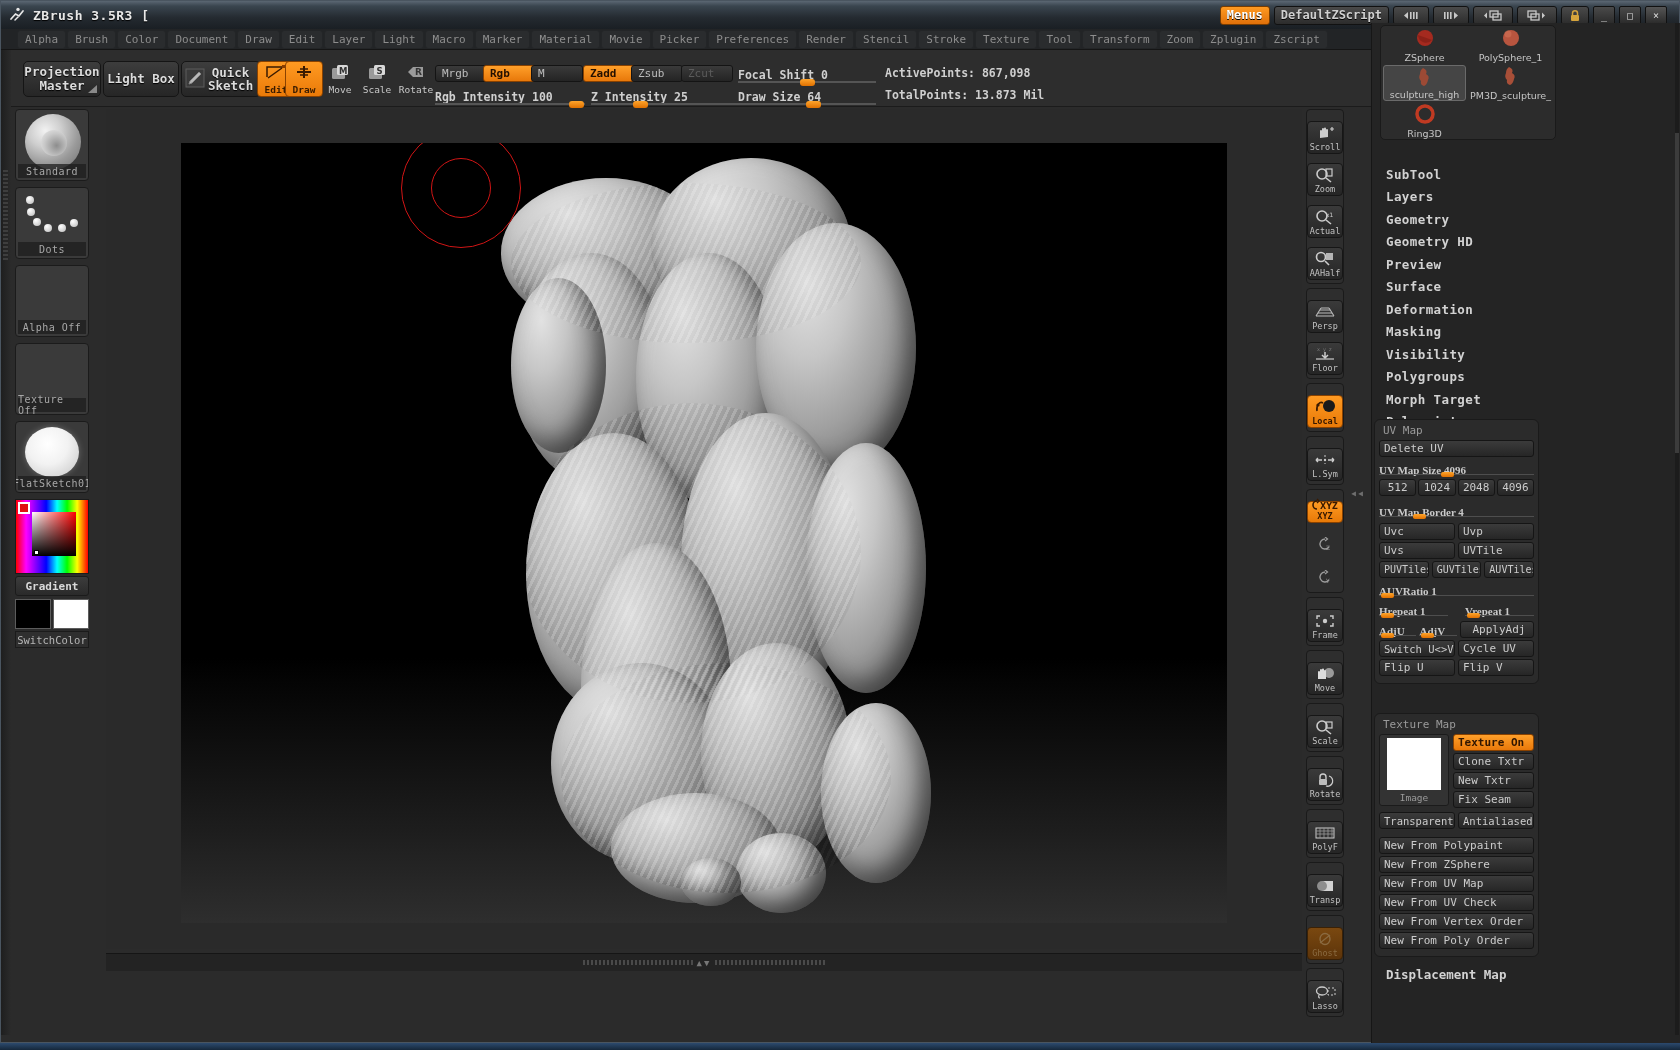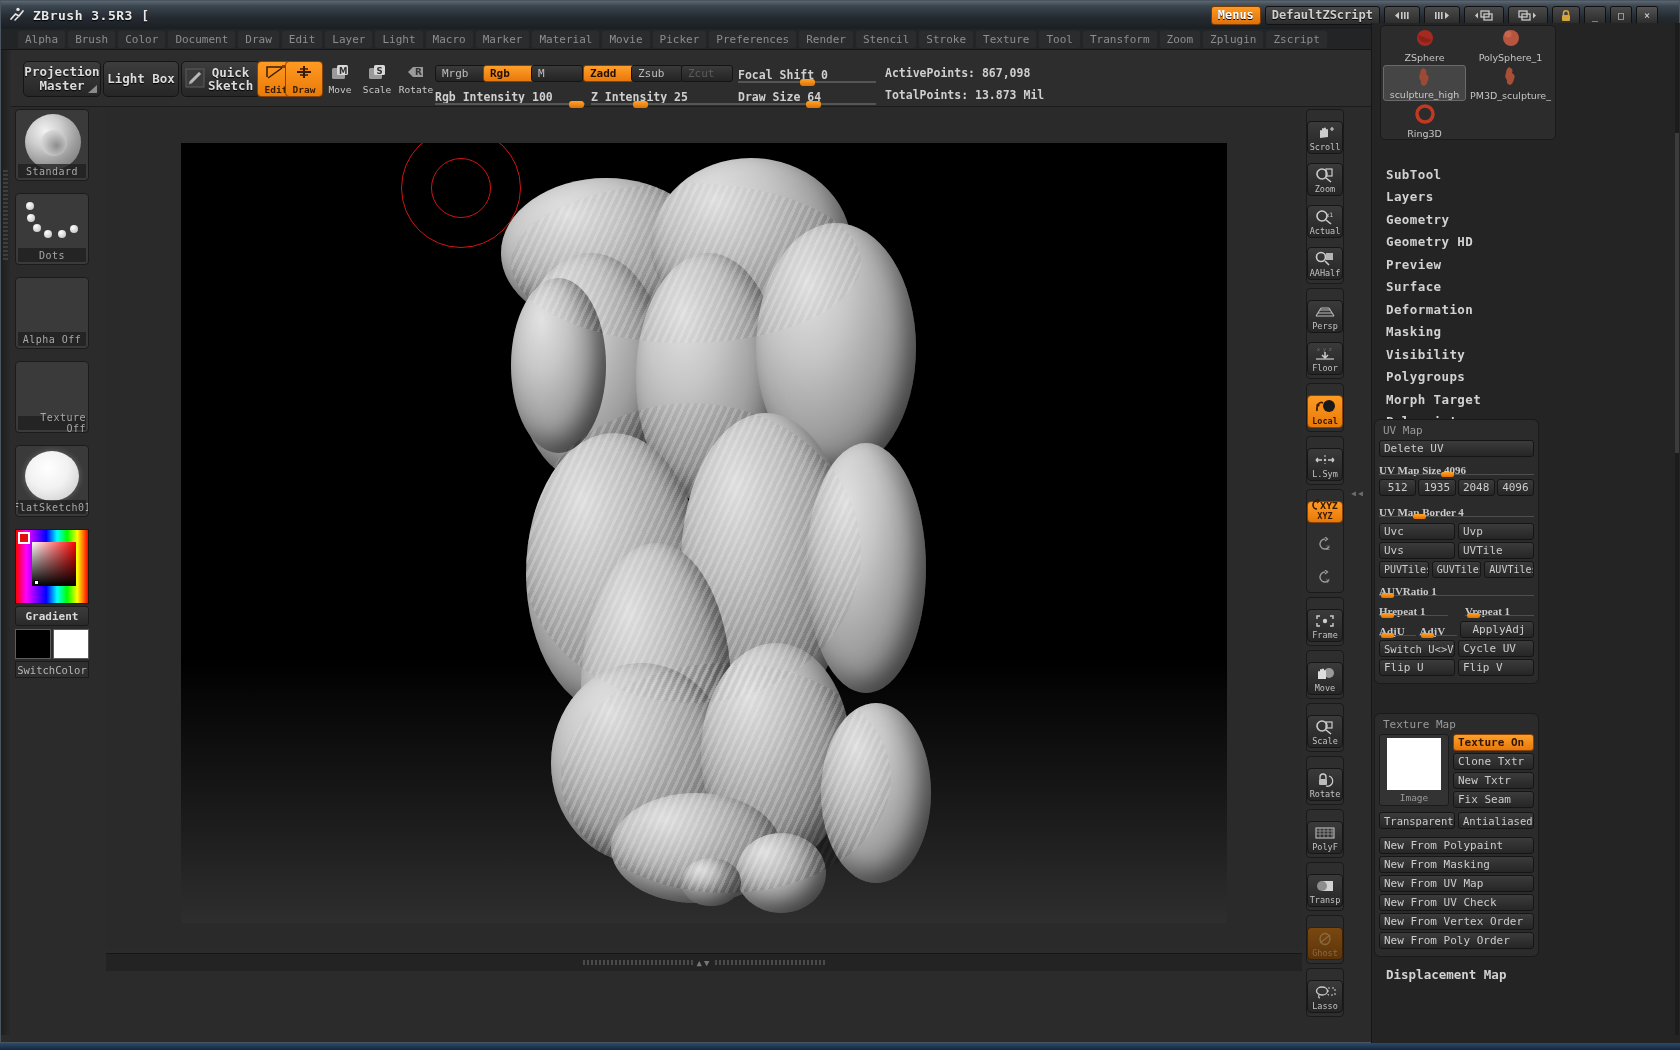--- a/index.html
+++ b/index.html
@@ -30,21 +30,21 @@
     background: linear-gradient(180deg,#5b6773 0%, #3a454f 18%, #242a30 60%, #1a1f24 100%);
     display: flex; align-items: center;
   }
   .title-left { display: flex; align-items: center; gap: 7px; padding-left: 7px; }
   .zb-logo { width: 18px; height: 18px; position: relative; }
   .title-text {
     color: #e8e8e8; font-size: 13px; font-weight: bold;
     letter-spacing: .5px; font-family: "DejaVu Sans Mono", monospace;
     text-shadow: 0 1px 1px #000;
   }
-  .title-right { margin-left: auto; display: flex; align-items: center; gap: 4px; padding-right: 21px; }
+  .title-right { margin-left: auto; display: flex; align-items: center; gap: 4px; padding-right: 12px; }
 
   .tb-btn {
     height: 19px; min-width: 22px;
     background: linear-gradient(180deg,#4a4a4a,#2c2c2c);
     border: 1px solid #111; border-radius: 3px;
     color: #cfcfcf; font-size: 12px; font-weight: bold;
     display: flex; align-items: center; justify-content: center;
     padding: 0 6px; font-family: "DejaVu Sans Mono", monospace;
     text-shadow: 0 1px 0 #000;
   }
@@ -130,23 +130,23 @@
   .stat-line {
     position: absolute; color: #cfcfcf; font-size: 11.5px; font-weight: bold;
     font-family: "DejaVu Sans Mono", monospace; white-space: nowrap;
   }
 
   
   .leftcol {
     position: absolute; left: 14px; top: 108px; width: 80px;
   }
   .palette-item {
-    width: 74px; height: 72px; margin-bottom: 12px;
+    width: 74px; height: 72px; margin-bottom: 6px;
     background: #3a3a3a; border: 1px solid #1b1b1b; border-radius: 4px;
-    position: relative; overflow: hidden; text-align: right;
+    position: relative; overflow: hidden;
   }
   .palette-cap {
     position: absolute; left: 2px; right: 2px; bottom: 2px; height: 14px;
     background: rgba(30,30,30,.75); color: #a8a8a8; font-size: 10px;
     display: flex; align-items: center; justify-content: center;
     font-family: "DejaVu Sans Mono", monospace; letter-spacing: .5px;
   }
   .thumb-standard {
     position:absolute; left:9px; top:4px; width:56px; height:56px; border-radius:50%;
     background: radial-gradient(circle at 36% 30%, #f2f2f2 0%, #cfcfcf 30%, #9a9a9a 62%, #6d6d6d 100%);
@@ -914,21 +914,21 @@
     <div class="sub-panel" style="top:396px;">
       <div class="sub-title">UV Map</div>
       <div class="btn">Delete UV</div>
       <div class="sl">
         <span class="txt"><span>UV Map Size</span>
           <span>4096</span></span>
         <div class="trk"></div><div class="knb" style="left:62px"></div>
       </div>
       <div class="sizerow">
         <div class="btn">512</div>
-        <div class="btn">1935</div>
+        <div class="btn">1024</div>
         <div class="btn">2048</div>
         <div class="btn">4096</div>
       </div>
       <div class="sl">
         <span class="txt"><span>UV Map Border</span>
           <span>4</span></span>
         <div class="trk"></div><div class="knb" style="left:34px"></div>
       </div>
       <div class="row" style="margin-top:4px">
         <div class="btn">Uvc</div>
@@ -995,21 +995,21 @@
           <div class="btn">Fix Seam</div>
         </div>
       </div>
       <div class="row" style="margin-top:2px">
         <div class="btn" style="font-size:10.5px">Transparent</div>
         <div class="btn" style="font-size:10.5px">Antialiased</div>
       </div>
       <div style="height:6px"></div>
       <div id="newfromlist">
           <div class="btn">New From Polypaint</div>
-          <div class="btn">New From Masking</div>
+          <div class="btn">New From ZSphere</div>
           <div class="btn">New From UV Map</div>
           <div class="btn">New From UV Check</div>
           <div class="btn">New From Vertex Order</div>
           <div class="btn">New From Poly Order</div>
         </div>
     </div>
 
     <div class="panel-label" style="top:944px;">Displacement Map</div>
   </div>
 

